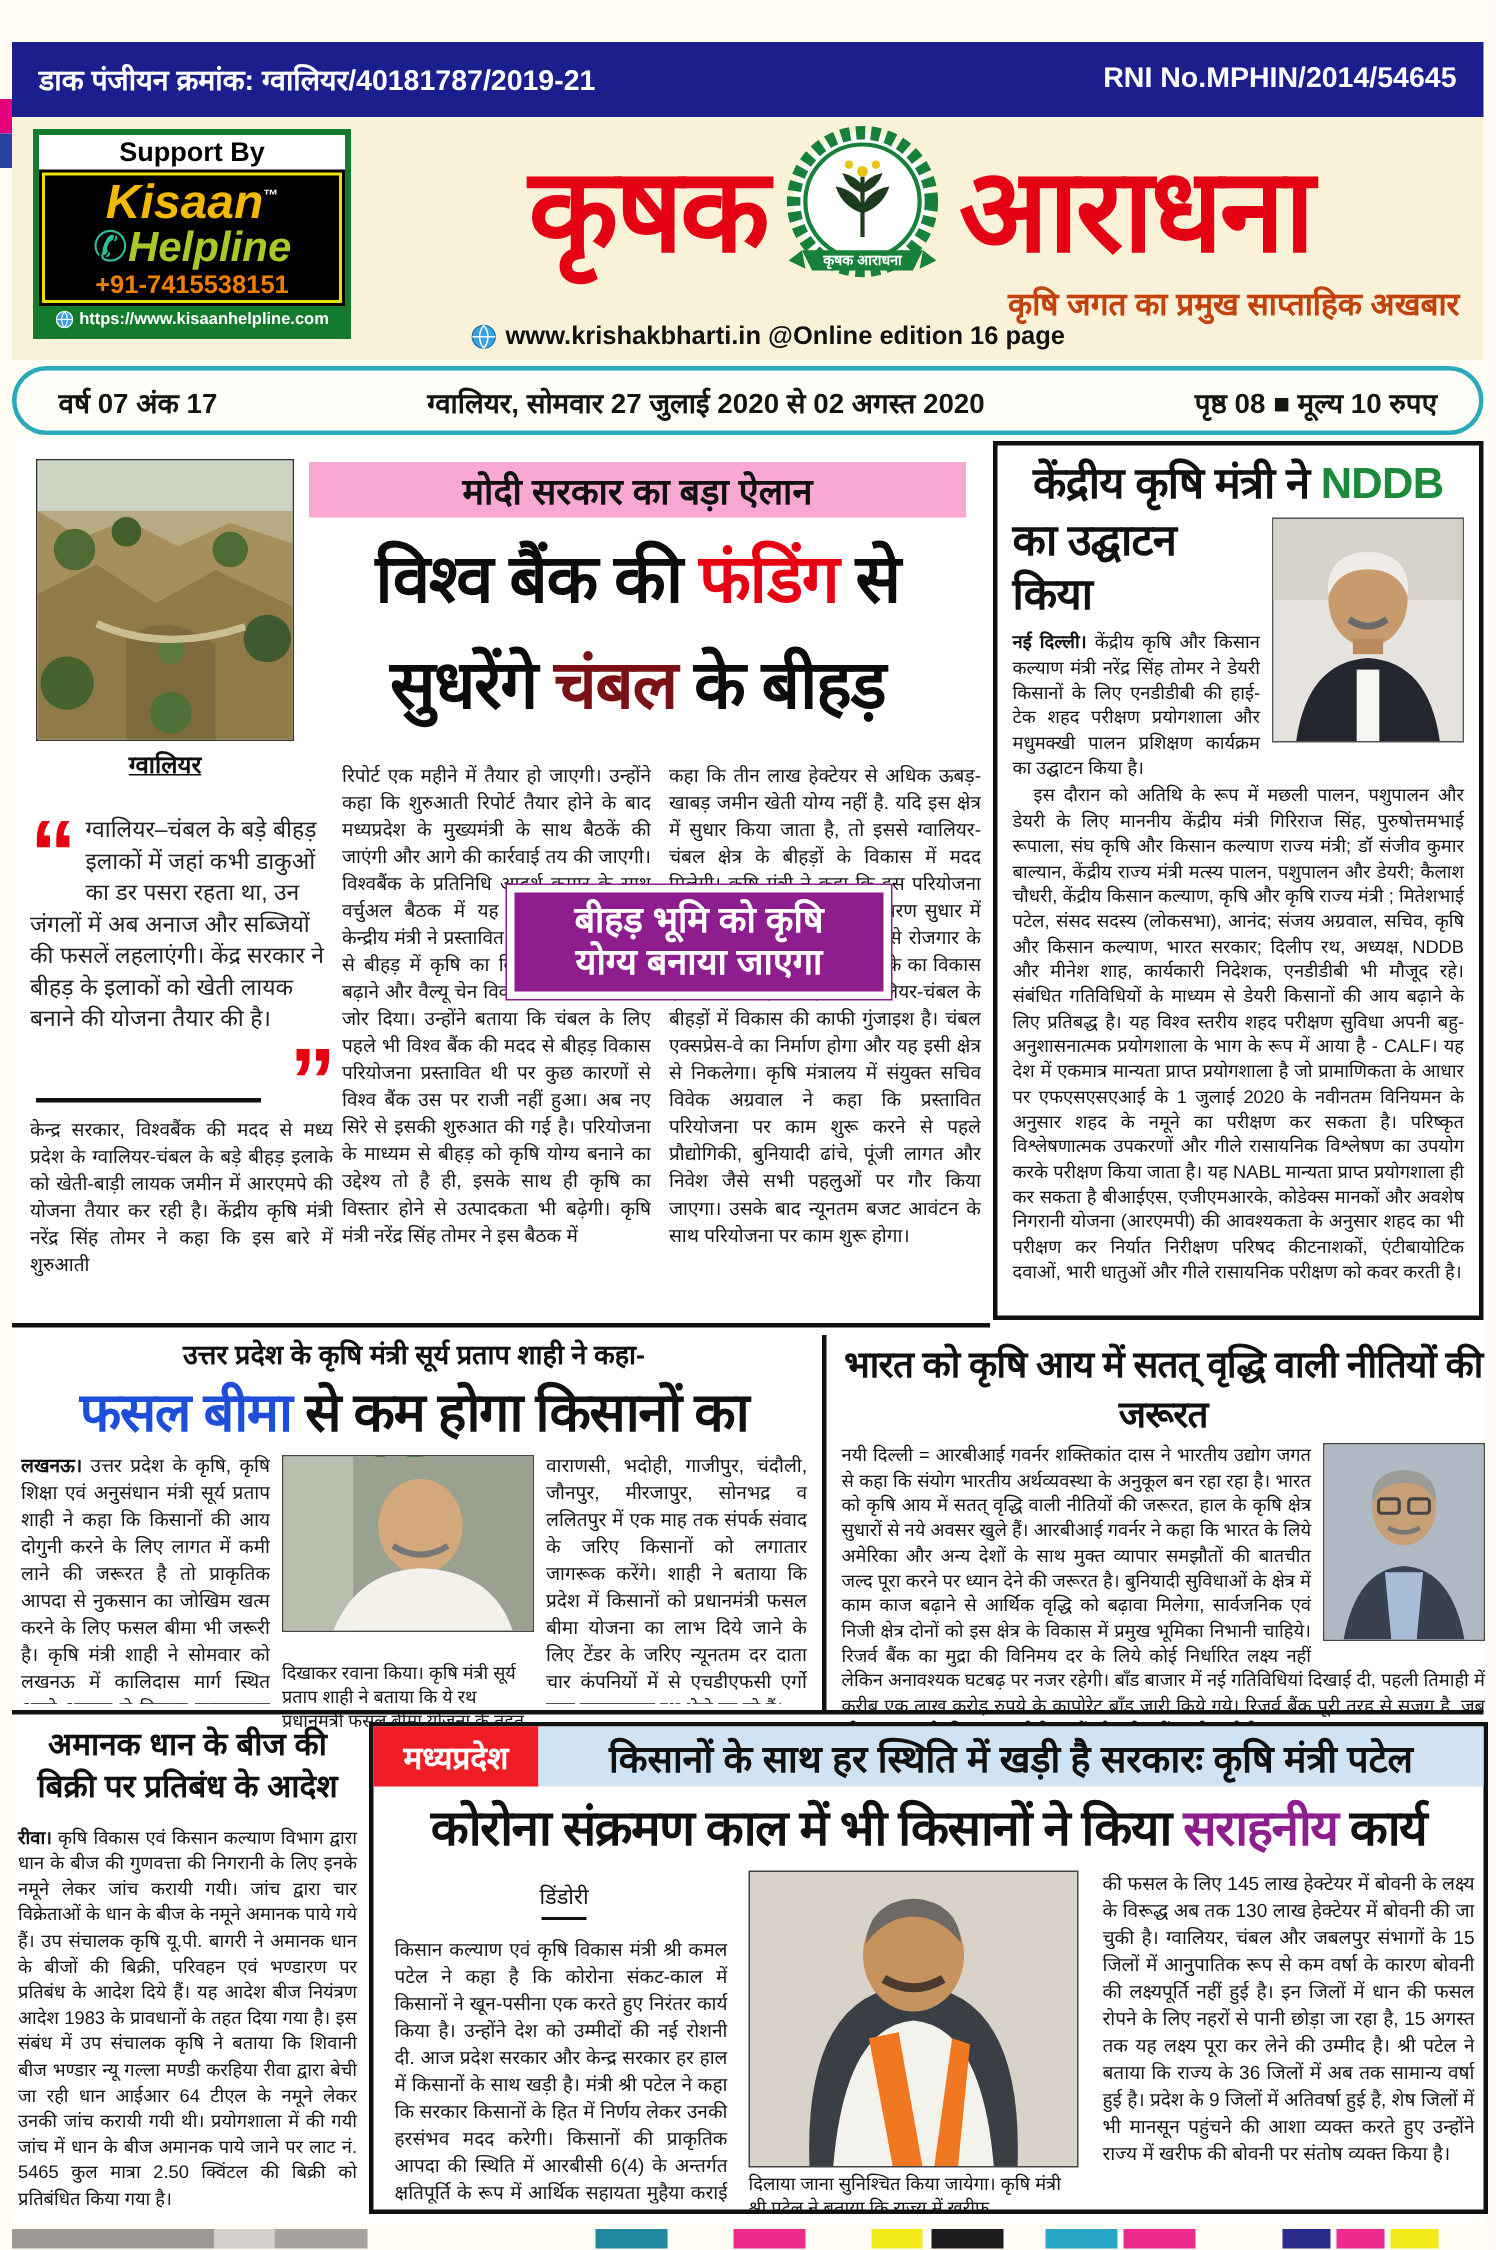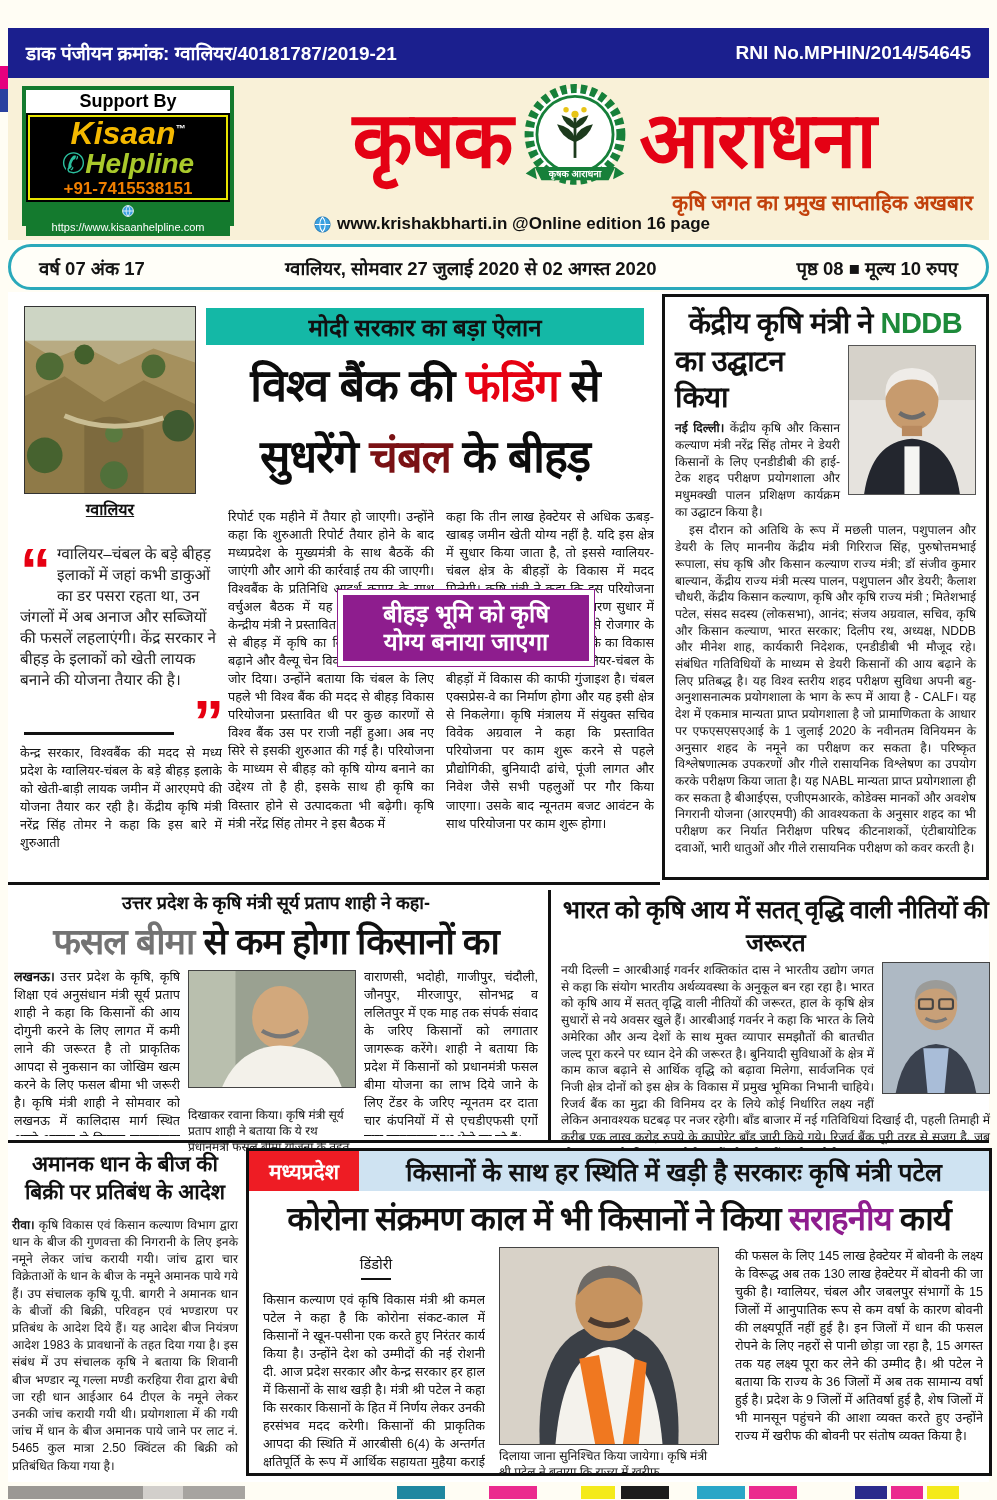--- a/index.html
+++ b/index.html
@@ -27,21 +27,21 @@
     position:absolute; left:14px; top:8px; width:212px; height:140px;
     border:4px solid #147a2e; background:#000; display:flex; flex-direction:column;
   }
   .kisaan-support { background:#fff; color:#000; text-align:center; font-weight:bold; font-size:18px; padding:1px 4px; }
   .kisaan-mid { flex:1; border:2px solid #e8e400; margin:2px; display:flex; flex-direction:column; align-items:center; justify-content:center; line-height:1.02; }
   .kisaan-brand { color:#f4b800; font-size:32px; font-weight:bold; font-style:italic; }
   .kisaan-tm { color:#fff; font-size:10px; vertical-align:super; font-style:normal; }
   .kisaan-brand2 { color:#a9c92b; font-size:28px; font-weight:bold; font-style:italic; }
   .kisaan-phoneicon { color:#2bbf9e; font-style:normal; }
   .kisaan-phone { color:#f07f00; font-weight:bold; font-size:17px; margin-top:2px; }
-  .kisaan-web { background:#147a2e; color:#fff; font-size:11px; display:flex; gap:4px; align-items:center; padding:3px 0; font-weight:normal;flex-direction:column; }
+  .kisaan-web { background:#147a2e; color:#fff; font-size:11px; display:flex; gap:4px; align-items:center; justify-content:center; padding:3px 0; font-weight:bold; }
 
   .title-zone { position:absolute; left:240px; right:10px; top:0; height:100%; }
   .title-row { display:flex; align-items:center; justify-content:center; gap:8px; padding-top:6px; }
   .title-word { color:#e40114; font-size:78px; font-weight:bold; line-height:1; letter-spacing:-2px; }
   .emblem { width:112px; height:112px; flex:0 0 auto; }
   .web-line { position:absolute; left:66px; bottom:6px; display:flex; align-items:center; gap:6px; font-weight:bold; font-size:17px; color:#111; }
   .tagline { position:absolute; right:6px; bottom:24px; color:#c2410c; font-weight:bold; font-size:21px; }
 
   
   .dateline {
@@ -54,21 +54,21 @@
   
   .content { position:absolute; left:8px; right:8px; top:292px; height:1190px; background:#fff; }
   .hrule1 { position:absolute; left:0; width:652px; top:590px; height:3px; background:#111; }
   .hrule2 { position:absolute; left:0; right:0; top:848px; height:3px; background:#111; }
 
   
   .ma { position:absolute; left:2px; top:2px; width:648px; height:586px; }
   .ma-photo { position:absolute; left:14px; top:12px; width:172px; height:188px; border:1px solid #333; }
   .ma-photo svg { display:block; width:100%; height:100%; }
   .ma-photo-caption { position:absolute; left:14px; top:204px; width:172px; text-align:center; font-weight:bold; font-size:16px; text-decoration:underline; }
-  .ma-kicker { position:absolute; left:196px; top:14px; width:438px; height:37px; background:#14b8a6; display:flex; align-items:center; justify-content:center; font-size:24px; font-weight:bold; }
+  .ma-kicker { position:absolute; left:196px; top:14px; width:438px; height:37px; background:#f9a8d4; display:flex; align-items:center; justify-content:center; font-size:24px; font-weight:bold; }
   .ma-headline { position:absolute; left:190px; top:56px; width:450px; text-align:center; font-size:45px; font-weight:bold; line-height:1.58; letter-spacing:-1px; color:#0c0c0c; }
   .red { color:#e60012;text-align:center; } .maroon { color:#7a1114; }
   .ma-quote { position:absolute; left:10px; top:250px; width:202px; height:180px; }
   .q-open { float:left; font-size:62px; line-height:0.7; color:#e60012; font-weight:bold; margin:4px 6px 0 0; }
   .q-text { font-size:15.3px; line-height:1.37; color:#222; }
   .q-close { position:absolute; right:-2px; bottom:-16px; font-size:62px; line-height:0.6; color:#e60012; font-weight:bold; }
   .ma-rule { position:absolute; left:14px; top:438px; width:150px; border-top:3px solid #111; }
   .body-txt { font-size:12.7px; line-height:1.42; text-align:justify; color:#141414; }
   .ma-leftbody { position:absolute; left:10px; top:450px; width:202px; height:134px; overflow:hidden; }
   .ma-col2 { position:absolute; left:218px; top:214px; width:206px; height:372px; overflow:hidden; }
@@ -87,21 +87,21 @@
   .nddb-photo { float:right; width:128px; height:150px; margin:2px 0 4px 8px; border:1px solid #555; }
   .nddb-photo svg { display:block; width:100%; height:100%; }
   .nddb-h3 { font-weight:bold; font-size:29px; line-height:1.25; letter-spacing:-0.5px; }
   .nddb-body { font-size:12.2px; line-height:1.37; text-align:justify; margin-top:5px; color:#141414; }
   .nddb-body p + p { margin-top:2px; text-indent:14px; }
 
   
   .shahi { position:absolute; left:4px; top:598px; width:528px; height:248px; }
   .sh-kicker { text-align:center; font-weight:bold; font-size:18px; }
   .sh-headline { text-align:center; font-weight:bold; font-size:36px; letter-spacing:-1px; margin-top:2px; }
-  .green2 { color:#1d8a3a; } .maroon2 { color:#737373; }
+  .green2 { color:#1d8a3a; } .maroon2 { color:#1d4ed8; }
   .sh-col1 { position:absolute; left:2px; top:78px; width:166px; height:168px; overflow:hidden; }
   .sh-photo { position:absolute; left:176px; top:80px; width:168px; height:118px; border:1px solid #444; }
   .sh-photo svg, .pt-photo svg, .rbi-photo svg { display:block; width:100%; height:100%; }
   .sh-caption { position:absolute; left:176px; top:202px; width:168px; font-size:12px; line-height:1.32; color:#141414;margin-top:16px; }
   .sh-col2 { position:absolute; left:352px; top:78px; width:174px; height:168px; overflow:hidden; }
 
   
   .rbi { position:absolute; left:540px; top:598px; width:444px; height:250px; border-left:3px solid #111; padding:2px 2px 0 10px; }
   .rbi-h { text-align:center; font-weight:bold; font-size:24.5px; letter-spacing:-0.5px; }
   .rbi-photo { float:right; width:108px; height:132px; margin:4px 0 4px 8px; border:1px solid #444; }

